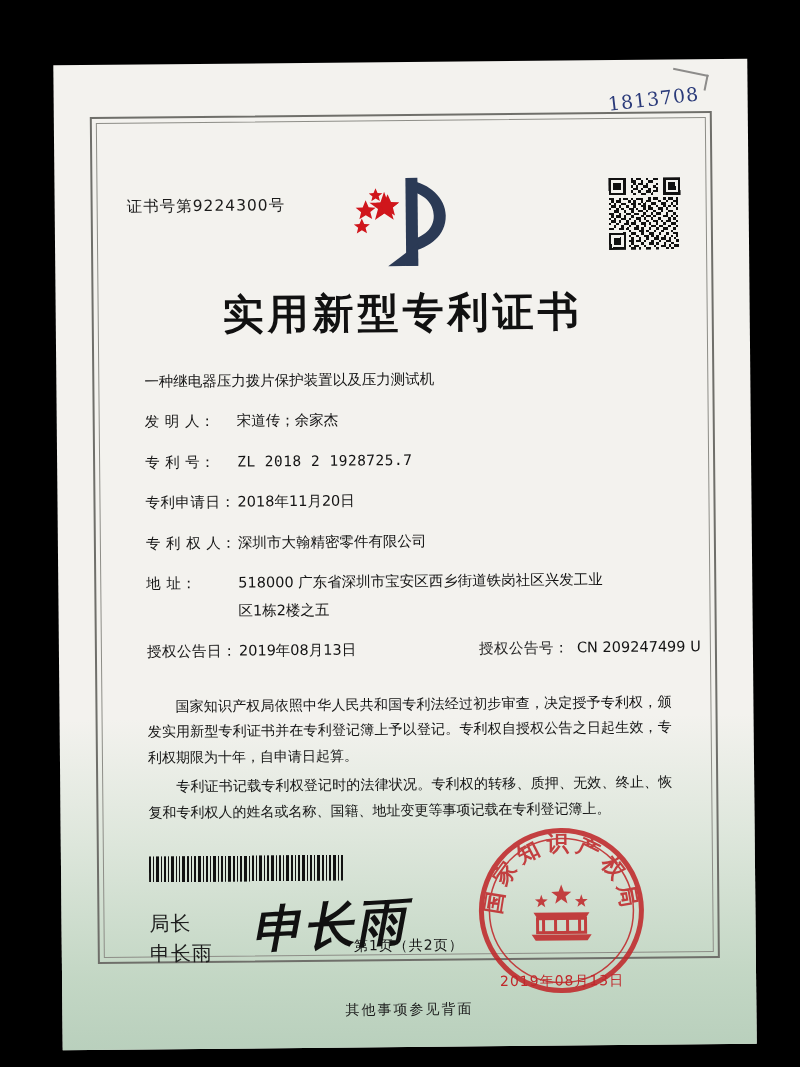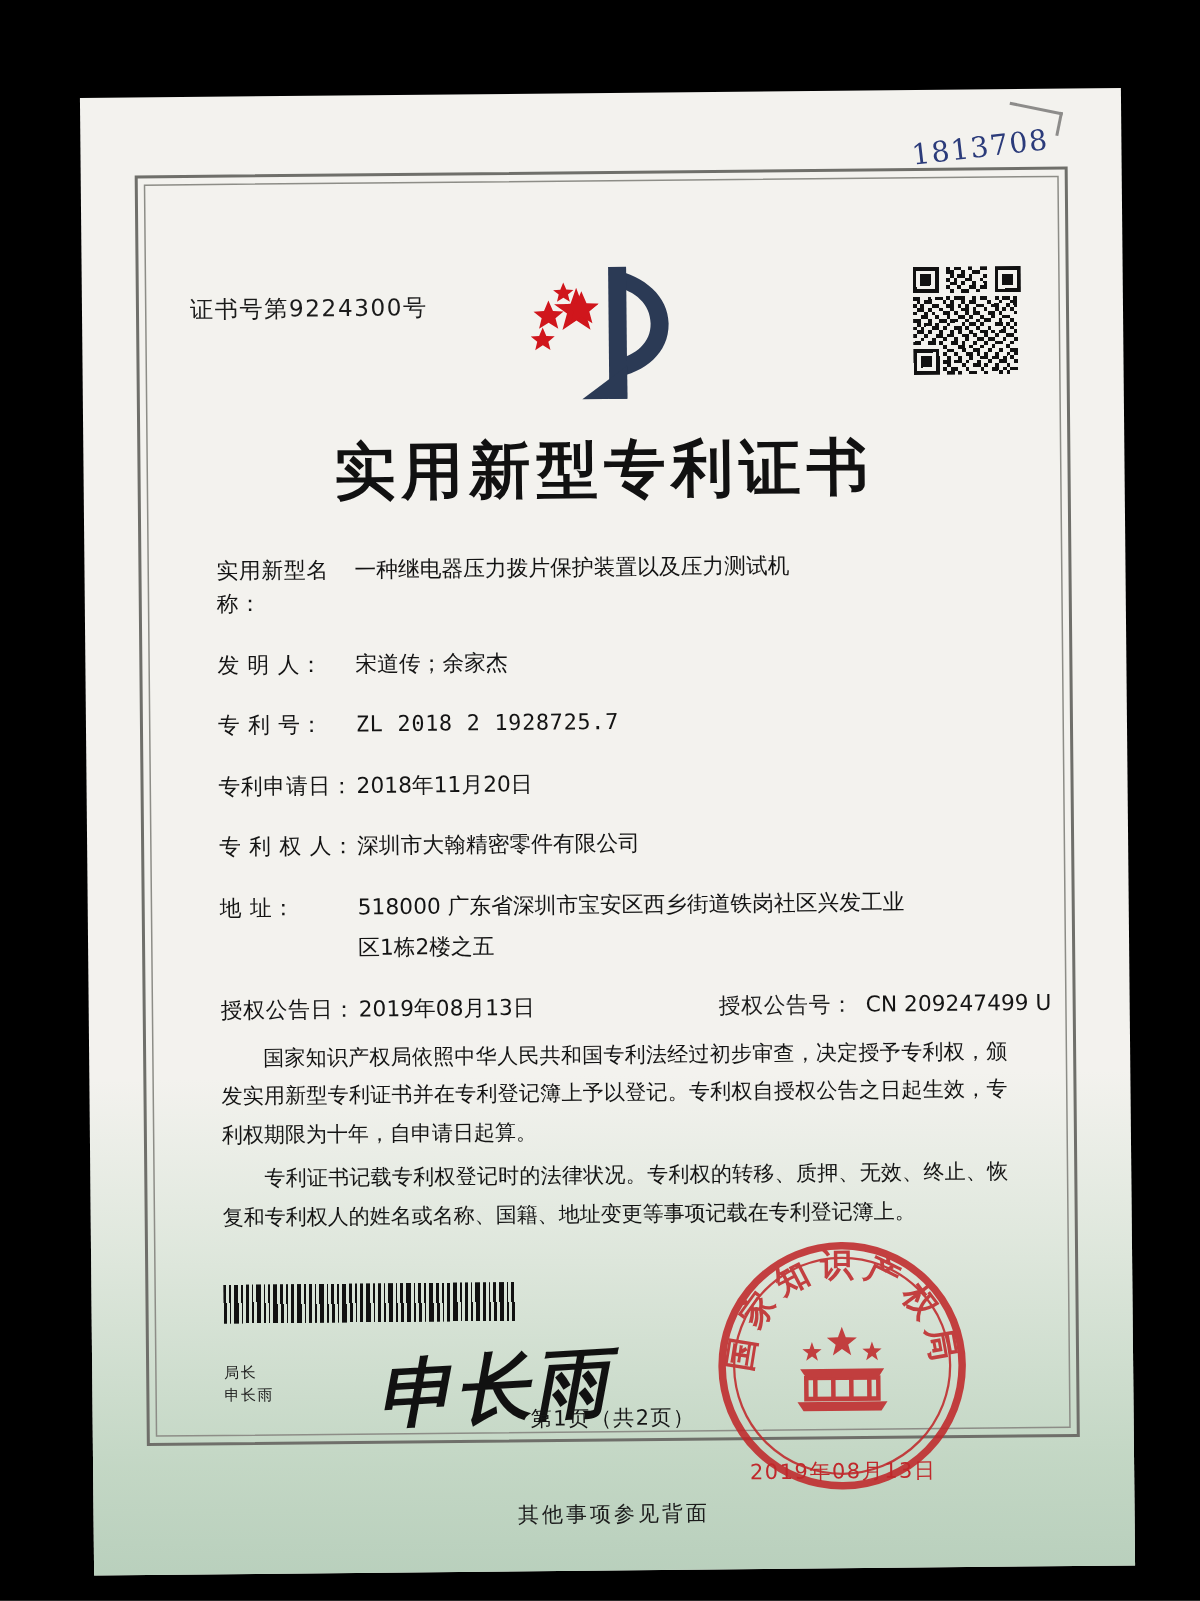--- a/index.html
+++ b/index.html
@@ -200,24 +200,23 @@
     top: 718px;
     width: 196px;
     height: 26px;
   }
 
   
   .sign-block {
     position: absolute;
     left: 28px;
     top: 770px;
-    font-size: 10px;
+    font-size: 20px;
     line-height: 1.5;
     letter-spacing: 1px;
-    font-family: Liberation Serif, serif;
   }
   .sign-script {
     position: absolute;
     left: 130px;
     top: 756px;
     font-family: "DejaVu Serif", "Liberation Serif", serif;
     font-size: 50px;
     font-style: italic;
     font-weight: bold;
     color: #111;
@@ -508,21 +507,20 @@
               <rect x="25" y="28" width="1" height="1"></rect>
           </g>
         </svg>
       </div>
 
       <div class="title">实用新型专利证书</div>
 
       <div class="fields">
 
         <div class="field-row">
-          <div class="field-label">实用新型名称：</div>
           <div class="field-value">一种继电器压力拨片保护装置以及压力测试机</div>
         </div>
 
         <div class="field-row">
           <div class="field-label">发 明 人：</div>
           <div class="field-value">宋道传；余家杰</div>
         </div>
 
         <div class="field-row">
           <div class="field-label">专 利 号：</div>

